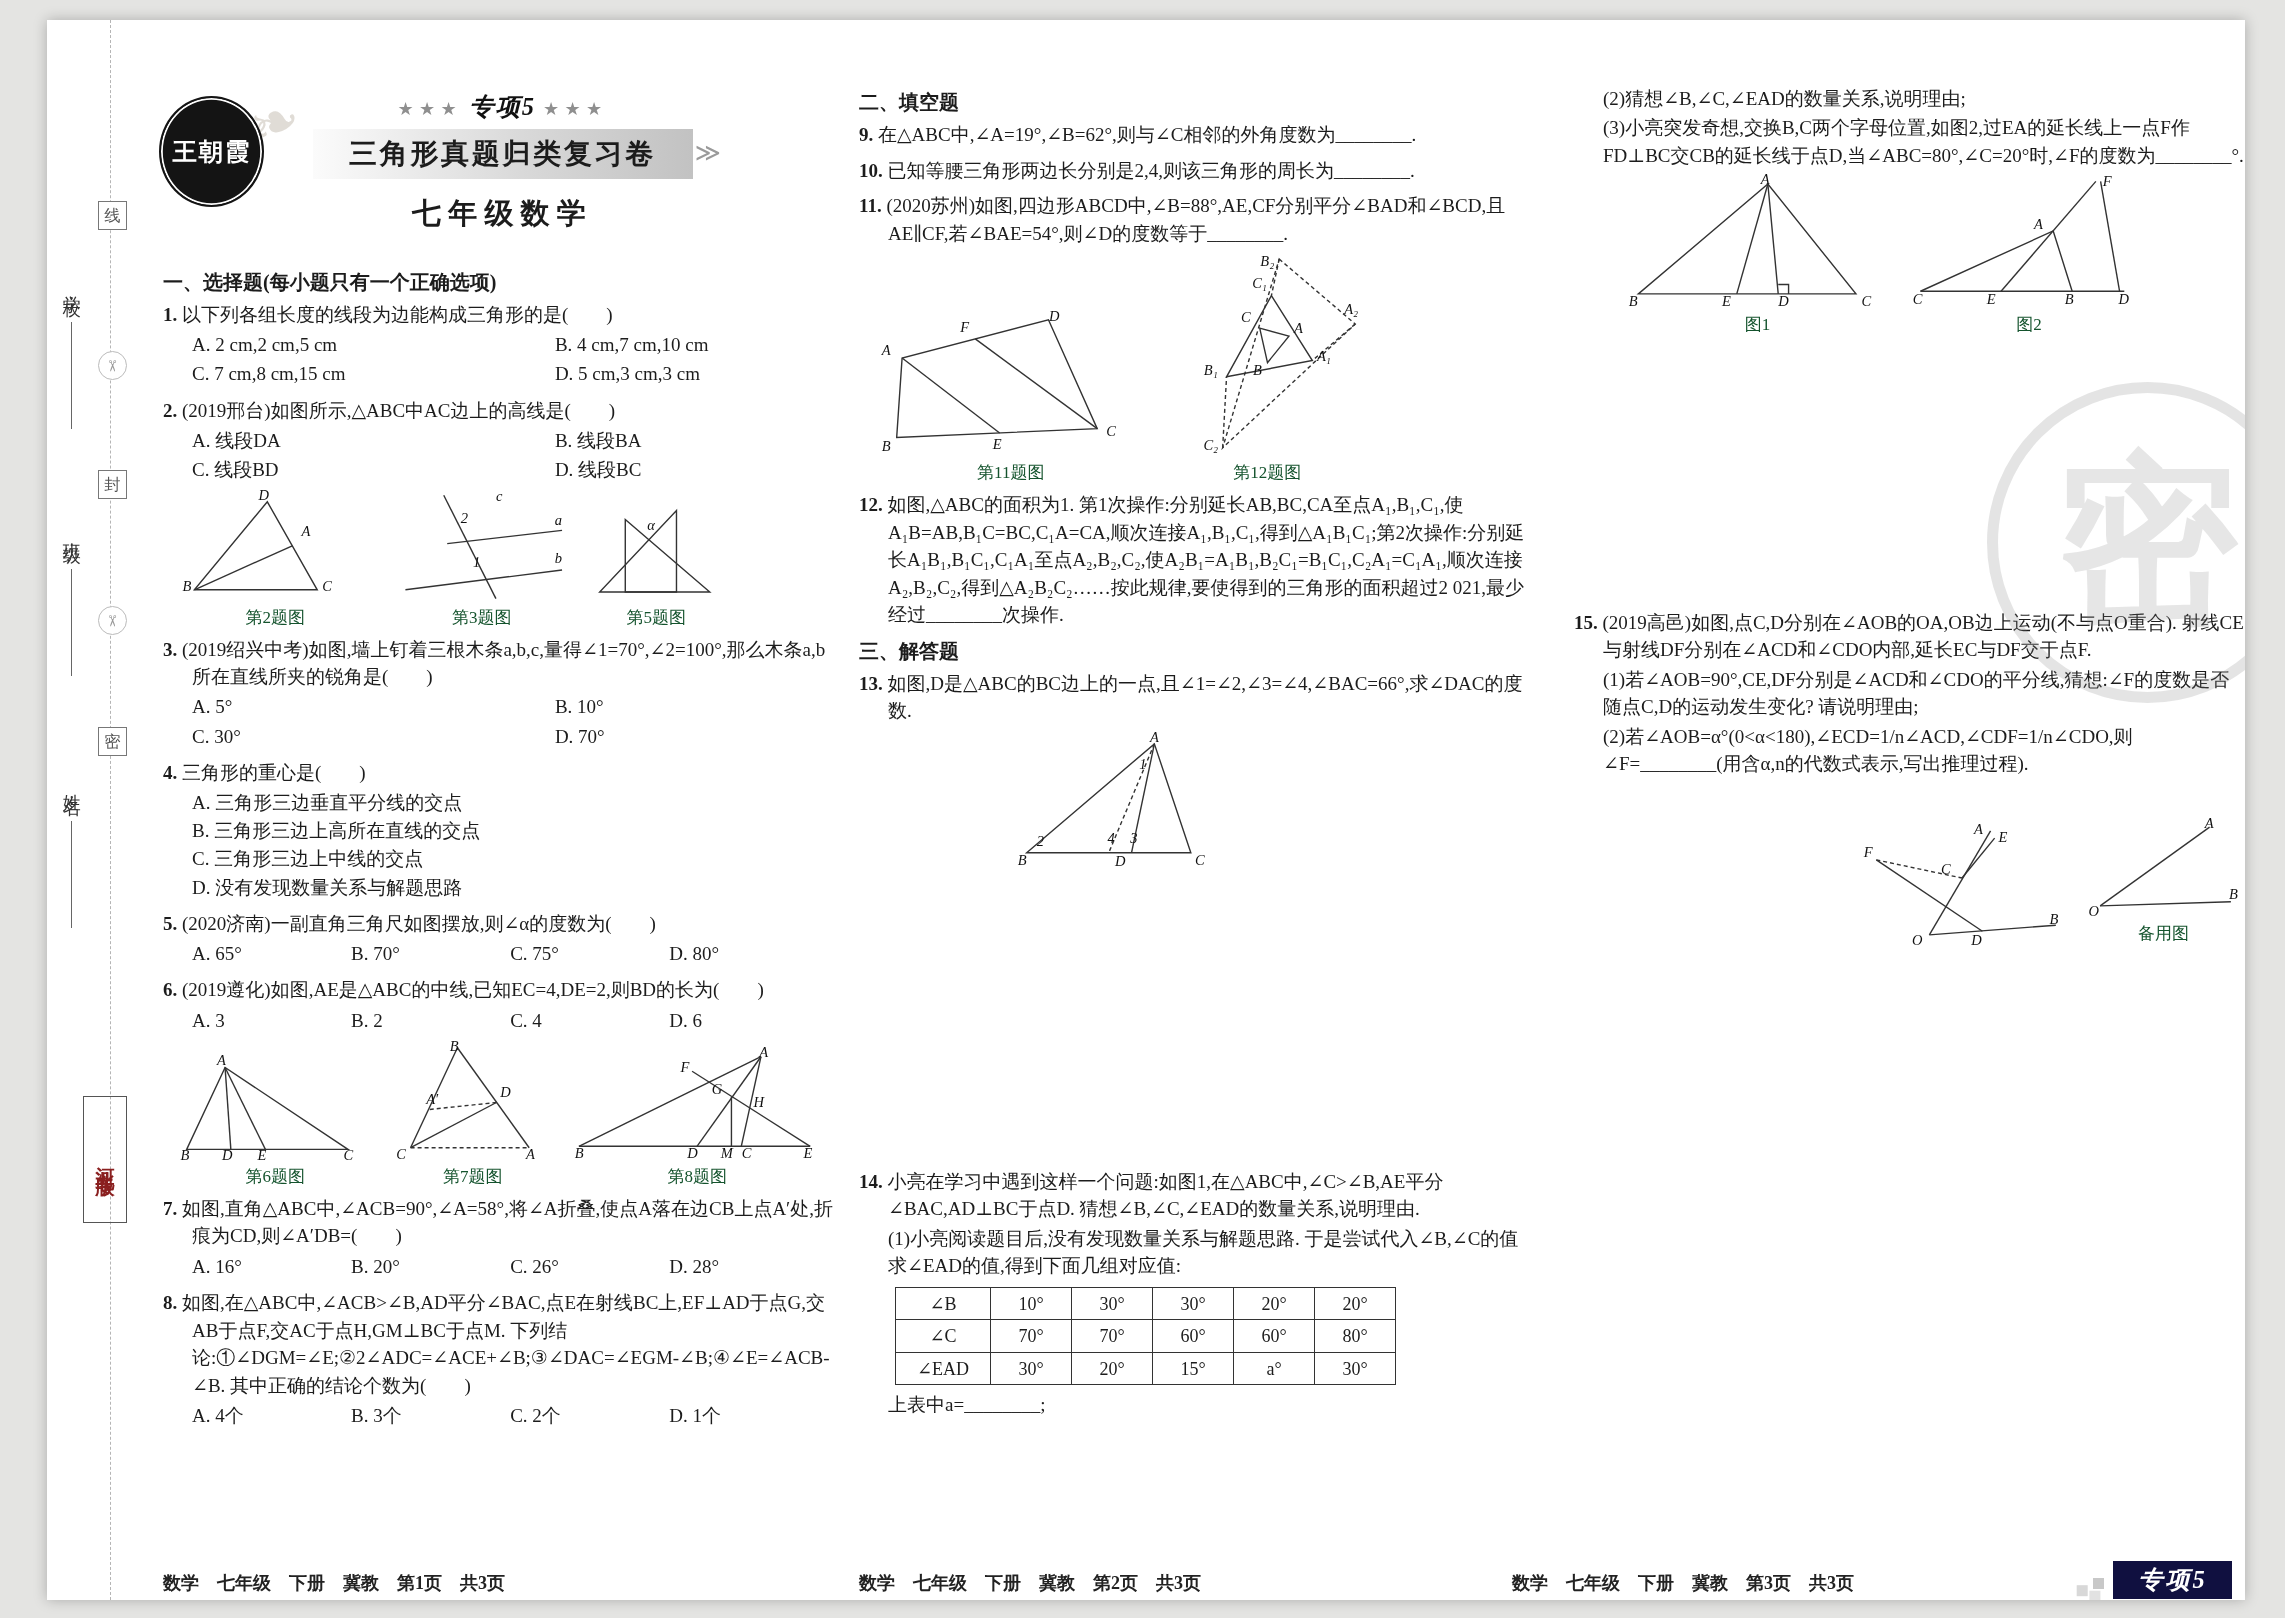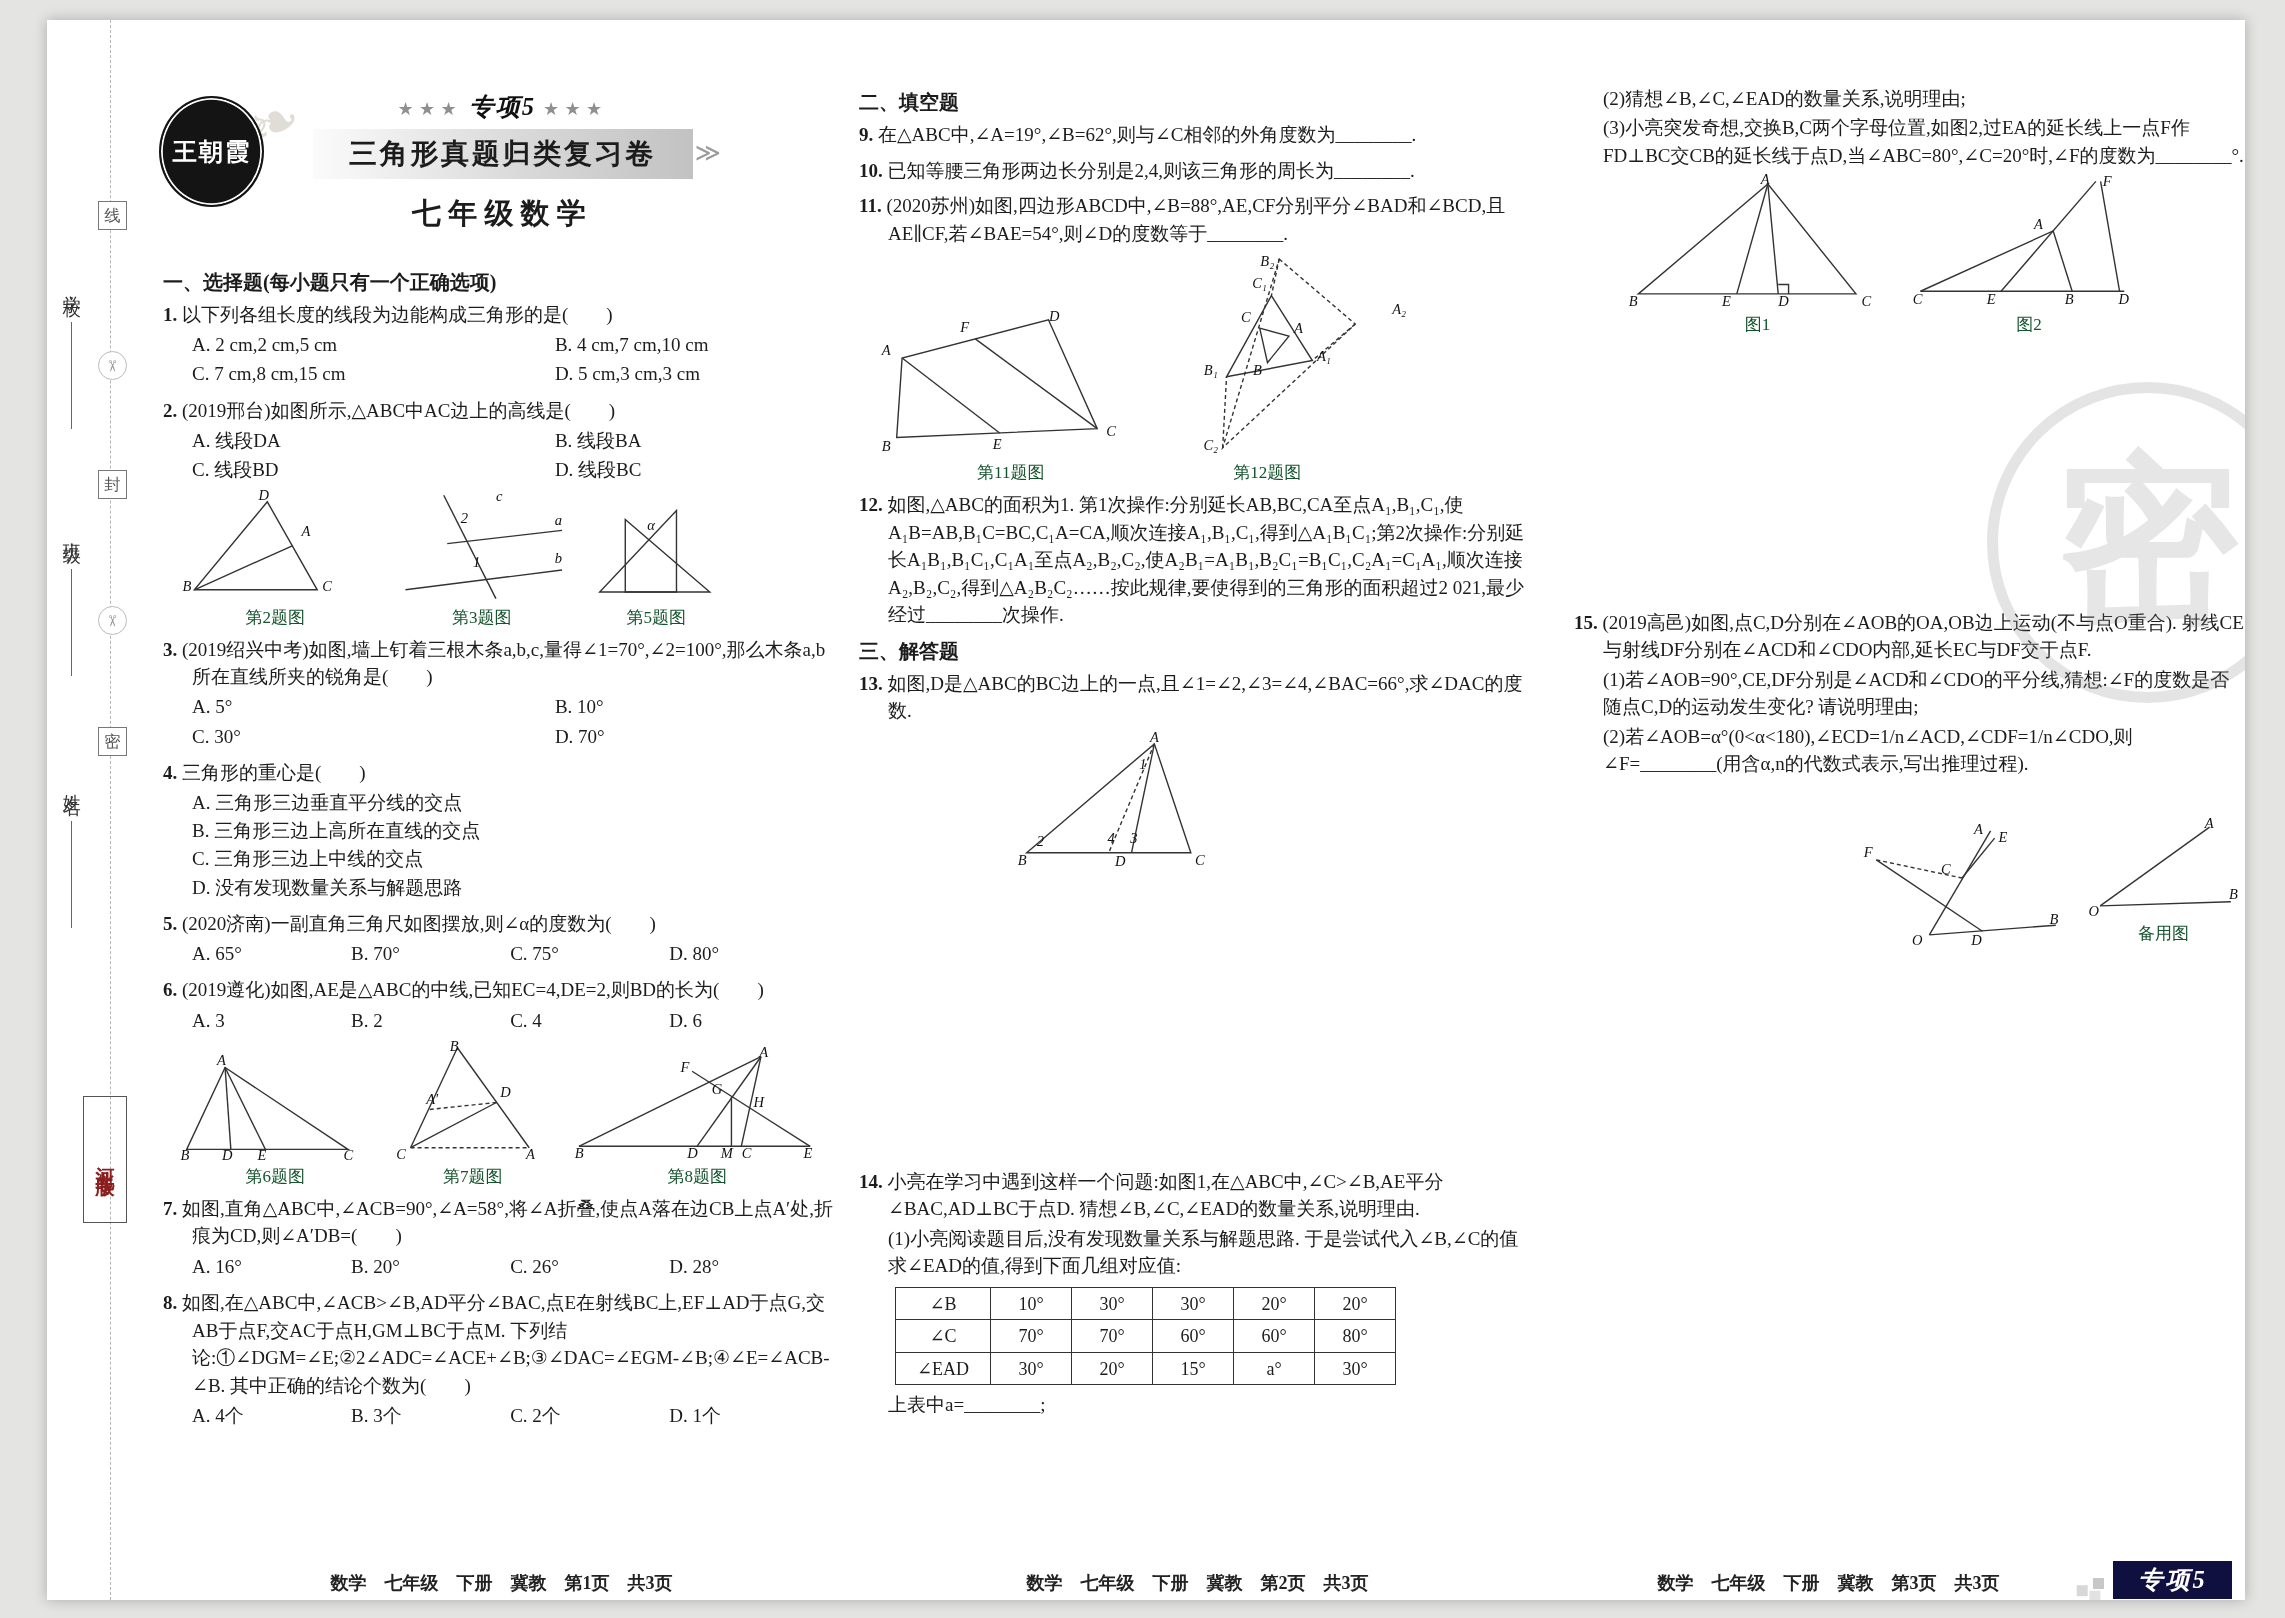--- a/index.html
+++ b/index.html
@@ -56,21 +56,21 @@
   .figbox svg{display:block;}
   .figbox svg line,.figbox svg polygon,.figbox svg polyline{stroke:#333;fill:none;stroke-width:1.4;vector-effect:non-scaling-stroke;}
   .fig-label{position:absolute;transform:translate(-50%,-50%);font-size:14.5px;font-style:italic;
     font-family:"Liberation Serif",serif;color:#111;white-space:nowrap;pointer-events:none;}
   .figcap{font-size:17px;font-style:normal;margin-top:2.7px;color:#14532d;}
   
   table.vals{border-collapse:collapse;margin:7.2px 0 5.4px 36px;}
   table.vals td{border:0.9px solid #333;padding:2.7px 0;text-align:center;font-size:18px;width:80px;}
   table.vals td:first-child{width:94px;}
   
-  .footer{position:absolute;top:1551px;font-size:18px;font-weight:bold;text-align:center;color:#222;}
+  .footer{position:absolute;top:1551px;font-size:18px;font-weight:bold;text-align:left;color:#222;}
   .f1{left:116px;width:677px;} .f2{left:812px;width:677px;} .f3{left:1465px;width:633px;}
   .badge{position:absolute;right:12.7px;top:1541px;min-width:119px;height:38px;background:#101040;color:#fff;
     display:flex;align-items:center;justify-content:center;font-size:24.4px;font-weight:bold;font-style:italic;letter-spacing:2.7px;}
   .pixels{position:absolute;right:141px;top:1558px;width:11px;height:11px;background:#c8c8c8;
     box-shadow:-16.3px 7.2px 0 #d8d8d8, -3.6px 12.7px 0 #e2e2e2;}
   
   .stamp{position:absolute;right:-63px;top:362px;width:299px;height:299px;border:11px solid rgba(130,130,130,.22);
     border-radius:50%;display:flex;align-items:center;justify-content:center;}
   .stamp span{font-size:181px;color:rgba(130,130,130,.20);font-weight:bold;}
   .gap330{margin-top:299px;} .gap310{margin-top:271px;}
@@ -342,21 +342,21 @@
         <div class="figbox" style="width:195px;height:203px">
           <svg width="195" height="203" viewBox="0 0 100 100" preserveAspectRatio="none">
             <polygon points="46,36 61,40 50,53"></polygon>
               <polygon points="52,20 73,52 29,60"></polygon>
             <polygon points="56,2 95,34 27,95" stroke-dasharray="4 3"></polygon>
             <line x1="56" y1="2" x2="52" y2="20" stroke-dasharray="4 3"></line>
             <line x1="95" y1="34" x2="73" y2="52" stroke-dasharray="4 3"></line>
             <line x1="27" y1="95" x2="29" y2="60" stroke-dasharray="4 3"></line>
           </svg>
         <span class="fig-label" style="left: 50%; top: 3%; font-style: italic;">B₂</span>
-            <span class="fig-label" style="left: 93%; top: 27%; margin-left: 48px;">A₂</span>
+            <span class="fig-label" style="left: 93%; top: 27%;">A₂</span>
             <span class="fig-label" style="left: 21%; top: 94%;">C₂</span>
             <span class="fig-label" style="left: 46%; top: 14%;">C₁</span>
             <span class="fig-label" style="left: 79%; top: 50%;">A₁</span>
             <span class="fig-label" style="left: 21%; top: 57%;">B₁</span>
             <span class="fig-label" style="left: 39%; top: 31%;">C</span>
             <span class="fig-label" style="left: 66%; top: 36%;">A</span>
             <span class="fig-label" style="left: 45%; top: 57%;">B</span>
           </div>
         <div class="figcap">第12题图</div>
       </div>

